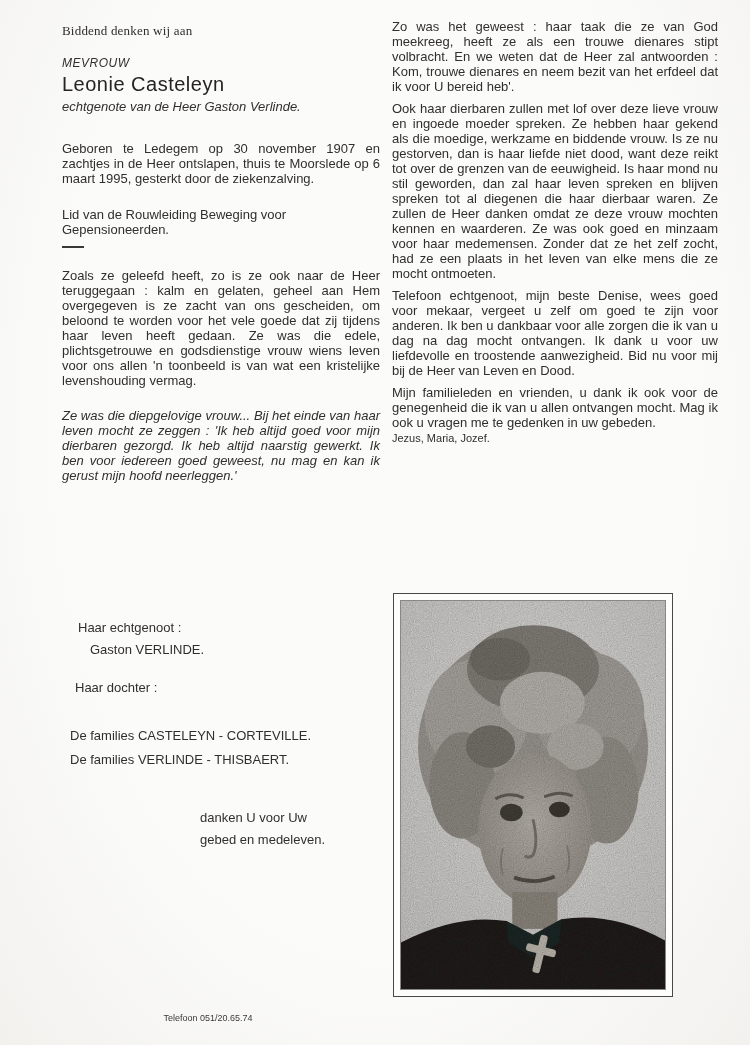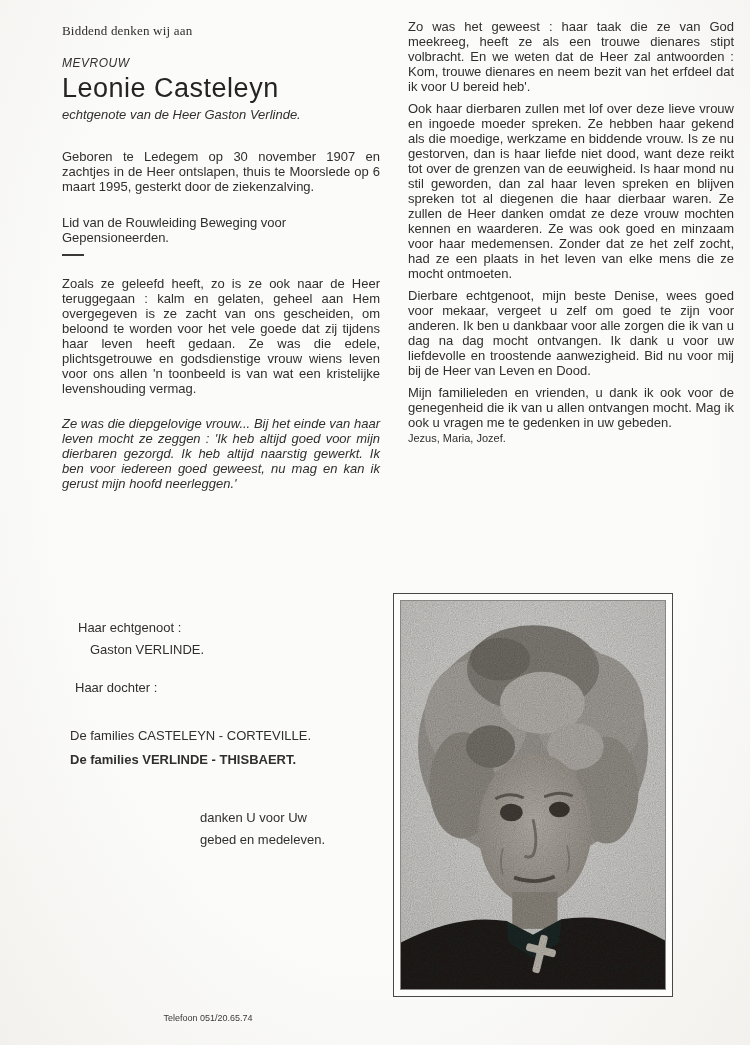--- a/index.html
+++ b/index.html
@@ -9,43 +9,43 @@
     margin:0 auto;
     background:radial-gradient(ellipse at 50% 40%, #fbfbf9 60%, #f2f1ee 100%);
     font-family:"Liberation Sans", sans-serif;
     color:#312f2d;
     overflow:hidden;
   }
   
   .col-left{position:absolute;left:62px;top:23px;width:318px;}
   .intro{font-size:13px;letter-spacing:.2px;font-family:Liberation Serif, serif;}
   .honorific{font-size:12px;font-style:italic;margin-top:17px;letter-spacing:.5px;}
-  .name{font-size:27px;font-weight:400;margin:3px 0 0;letter-spacing:.5px;color:#262422;}
+  .name{font-size:20px;font-weight:400;margin:3px 0 0;letter-spacing:.5px;color:#262422;}
   .spouse{font-size:13px;font-style:italic;margin-top:3px;}
   .par{font-size:13px;line-height:15px;margin:0;}
   .just{text-align:justify;}
   .birth{margin-top:27px;}
   .membership{margin-top:21px;width:240px;}
   .dash{width:22px;border-top:2px solid #3a3836;margin-top:9px;}
   .lp1{margin-top:20px;}
   .lp2{margin-top:20px;font-style:italic;}
   
-  .col-right{position:absolute;left:408px;top:19px;width:326px;}
+  .col-right{position:absolute;left:392px;top:19px;width:326px;}
   .col-right .par{text-align:justify;}
   .rp{margin-top:7px;}
   .invocation{font-size:11px;margin-top:2px;}
   
   .family-block{position:absolute;left:62px;top:620px;width:330px;font-size:13px;}
   .fam-line{line-height:15px;}
   .husband-label{padding-left:16px;}
   .husband-name{padding-left:28px;margin-top:7px;}
   .daughter-label{padding-left:13px;margin-top:23px;}
   .daughter-name{padding-left:26px;margin-top:7px;}
   .families-1{padding-left:8px;margin-top:33px;}
-  .families-2{padding-left:8px;margin-top:9px;font-weight:bold;}
+  .families-2{padding-left:8px;margin-top:9px;}
   .thanks-1{padding-left:138px;margin-top:43px;}
   .thanks-2{padding-left:138px;margin-top:7px;}
   
   .photo-frame{
     position:absolute;left:393px;top:593px;width:280px;height:404px;
     border:1px solid #4a4846;background:#fdfdfb;
     box-sizing:border-box;padding:6px;
   }
   .photo-inner{width:100%;height:100%;border:1px solid #8a8884;box-sizing:border-box;background:#e4e3e0;overflow:hidden;}
   .photo-inner svg{display:block;width:100%;height:100%;}
@@ -65,21 +65,21 @@
     <p class="par just birth">Geboren te Ledegem op 30 november 1907 en zachtjes in de Heer ontslapen, thuis te Moorslede op 6 maart 1995, gesterkt door de ziekenzalving.</p>
     <p class="par membership">Lid van de Rouwleiding Beweging voor Gepensioneerden.</p>
     <div class="dash"></div>
     <p class="par just lp1">Zoals ze geleefd heeft, zo is ze ook naar de Heer teruggegaan : kalm en gelaten, geheel aan Hem overgegeven is ze zacht van ons gescheiden, om beloond te worden voor het vele goede dat zij tijdens haar leven heeft gedaan. Ze was die edele, plichtsgetrouwe en godsdienstige vrouw wiens leven voor ons allen 'n toonbeeld is van wat een kristelijke levenshouding vermag.</p>
     <p class="par just lp2">Ze was die diepgelovige vrouw... Bij het einde van haar leven mocht ze zeggen : 'Ik heb altijd goed voor mijn dierbaren gezorgd. Ik heb altijd naarstig gewerkt. Ik ben voor iedereen goed geweest, nu mag en kan ik gerust mijn hoofd neerleggen.'</p>
   </div>
 
   <div class="col-right">
     <p class="par">Zo was het geweest : haar taak die ze van God meekreeg, heeft ze als een trouwe dienares stipt volbracht. En we weten dat de Heer zal antwoorden : Kom, trouwe dienares en neem bezit van het erfdeel dat ik voor U bereid heb'.</p>
     <p class="par rp">Ook haar dierbaren zullen met lof over deze lieve vrouw en ingoede moeder spreken. Ze hebben haar gekend als die moedige, werkzame en biddende vrouw. Is ze nu gestorven, dan is haar liefde niet dood, want deze reikt tot over de grenzen van de eeuwigheid. Is haar mond nu stil geworden, dan zal haar leven spreken en blijven spreken tot al diegenen die haar dierbaar waren. Ze zullen de Heer danken omdat ze deze vrouw mochten kennen en waarderen. Ze was ook goed en minzaam voor haar medemensen. Zonder dat ze het zelf zocht, had ze een plaats in het leven van elke mens die ze mocht ontmoeten.</p>
-    <p class="par rp">Dierbare echtgenoot, mijn beste Denise, wees goed voor mekaar, vergeet u zelf om goed te zijn voor anderen. Ik ben u dankbaar voor alle zorgen die ik van u dag na dag mocht ontvangen. Ik dank u voor uw liefdevolle en troostende aanwezigheid. Bid nu voor mij bij de Heer van Leven en Dood.</p>
+    <p class="par rp">Telefoon echtgenoot, mijn beste Denise, wees goed voor mekaar, vergeet u zelf om goed te zijn voor anderen. Ik ben u dankbaar voor alle zorgen die ik van u dag na dag mocht ontvangen. Ik dank u voor uw liefdevolle en troostende aanwezigheid. Bid nu voor mij bij de Heer van Leven en Dood.</p>
     <p class="par rp">Mijn familieleden en vrienden, u dank ik ook voor de genegenheid die ik van u allen ontvangen mocht. Mag ik ook u vragen me te gedenken in uw gebeden.</p>
     <div class="invocation">Jezus, Maria, Jozef.</div>
   </div>
 
   <div class="family-block">
     <div class="fam-line husband-label">Haar echtgenoot :</div>
     <div class="fam-line husband-name">Gaston VERLINDE.</div>
     <div class="fam-line daughter-label">Haar dochter :</div>
     <div class="fam-line families-1">De families CASTELEYN - CORTEVILLE.</div>
     <div class="fam-line families-2">De families VERLINDE - THISBAERT.</div>

